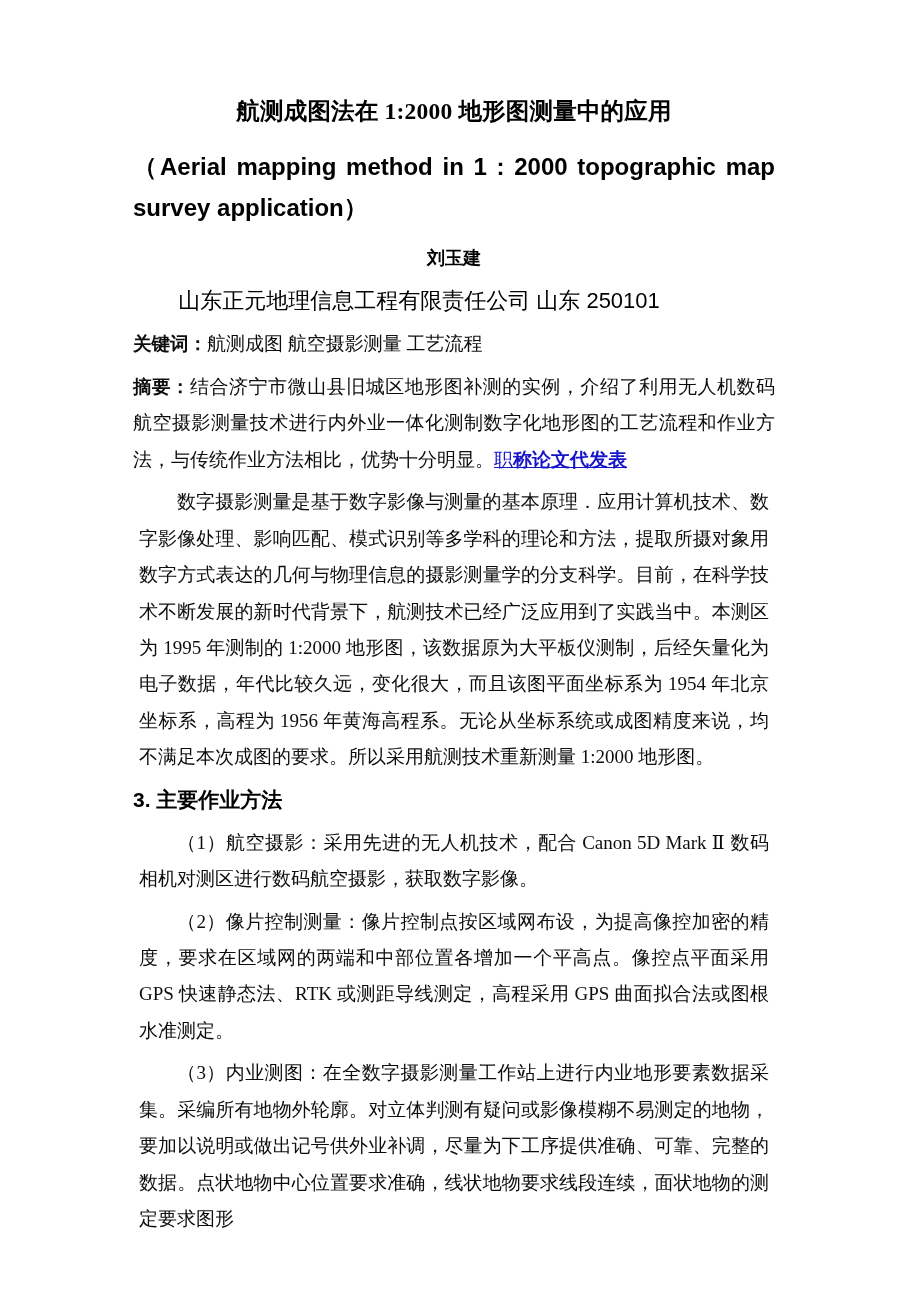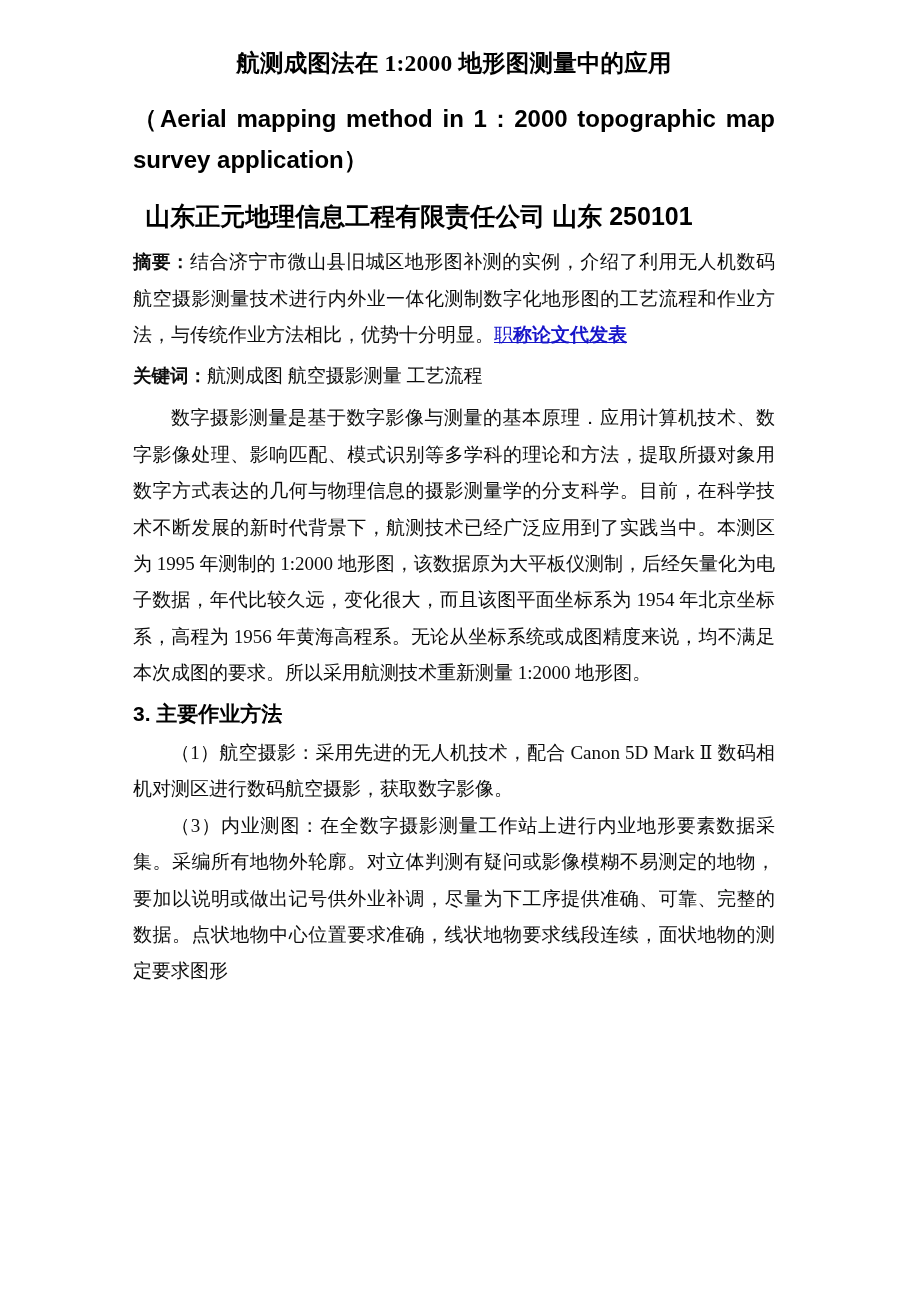--- a/index.html
+++ b/index.html
@@ -16,21 +16,21 @@
     color: #0a0a0a;
     -webkit-font-smoothing: antialiased;
   }
 
   .page {
     position: relative;
     width: 920px;
     height: 1302px;
     background: #ffffff;
     box-sizing: border-box;
-    padding: 48px 145px 0 133px;
+    padding: 96px 145px 0 133px;
   }
 
   .doc-title {
     text-align: center;
     font-family: "Liberation Serif", "DejaVu Serif", serif;
     font-weight: bold;
     font-size: 23.5px;
     line-height: 1.35;
     letter-spacing: 0.2px;
     margin: 0 0 18px 0;
@@ -57,22 +57,22 @@
     font-weight: bold;
     font-size: 18px;
     line-height: 1.6;
     margin: 0 0 10px 0;
     color: #000;
   }
 
   .affiliation {
     text-align: center;
     font-family: "Liberation Sans", "DejaVu Sans", sans-serif;
-    font-weight: bold;
-    font-size: 25px;
+    font-weight: normal;
+    font-size: 22px;
     line-height: 1.6;
     margin: 0 0 8px 0;
     padding-right: 70px;
     color: #000;
   }
 
   .body-text {
     font-family: "Liberation Serif", "DejaVu Serif", serif;
     font-size: 19px;
     line-height: 1.92;
@@ -110,44 +110,46 @@
     font-family: "Liberation Sans", "DejaVu Sans", sans-serif;
     font-weight: bold;
     font-size: 21px;
     line-height: 1.75;
     margin: 4px 0 2px 0;
     color: #000;
   }
 
   .para {
     text-indent: 2em;
-    margin: 0;
+    margin: 6px;
   }
 
   .tight { margin-bottom: 0; }
 </style>
 </head>
 <body>
 
 <div class="page">
 
   <h1 class="doc-title">航测成图法在 1:2000 地形图测量中的应用</h1>
 
   <div class="doc-subtitle">（Aerial mapping method in 1 : 2000 topographic map survey application）</div>
 
+  <div class="author">刘玉建</div>
 
   <div class="affiliation">山东正元地理信息工程有限责任公司    山东  250101</div>
 
+  <p class="body-text keywords"><span class="lead-label">关键词：</span><span>航测成图   航空摄影测量   工艺流程</span></p>
+
   <p class="body-text abstract"><span class="lead-label">摘要：</span><span>结合济宁市微山县旧城区地形图补测的实例，介绍了利用无人机数码航空摄影测量技术进行内外业一体化测制数字化地形图的工艺流程和作业方法，与传统作业方法相比，优势十分明显。</span><a class="link" href="#"><span class="lighter">职</span><span>称论文代发表</span></a></p>
-
-  <p class="body-text keywords"><span class="lead-label">关键词：</span><span>航测成图   航空摄影测量   工艺流程</span></p>
 
 
   <p class="body-text para">数字摄影测量是基于数字影像与测量的基本原理．应用计算机技术、数字影像处理、影响匹配、模式识别等多学科的理论和方法，提取所摄对象用数字方式表达的几何与物理信息的摄影测量学的分支科学。目前，在科学技术不断发展的新时代背景下，航测技术已经广泛应用到了实践当中。本测区为 1995 年测制的 1:2000 地形图，该数据原为大平板仪测制，后经矢量化为电子数据，年代比较久远，变化很大，而且该图平面坐标系为 1954 年北京坐标系，高程为 1956 年黄海高程系。无论从坐标系统或成图精度来说，均不满足本次成图的要求。所以采用航测技术重新测量 1:2000 地形图。</p>
 
   <h2 class="section-heading">3. 主要作业方法</h2>
 
   <p class="body-text para">（1）航空摄影：采用先进的无人机技术，配合 Canon   5D   Mark Ⅱ 数码相机对测区进行数码航空摄影，获取数字影像。</p>
 
+  <p class="body-text para">（2）像片控制测量：像片控制点按区域网布设，为提高像控加密的精度，要求在区域网的两端和中部位置各增加一个平高点。像控点平面采用 GPS 快速静态法、RTK 或测距导线测定，高程采用 GPS 曲面拟合法或图根水准测定。</p>
 
   <p class="body-text para tight">（3）内业测图：在全数字摄影测量工作站上进行内业地形要素数据采集。采编所有地物外轮廓。对立体判测有疑问或影像模糊不易测定的地物，要加以说明或做出记号供外业补调，尽量为下工序提供准确、可靠、完整的数据。点状地物中心位置要求准确，线状地物要求线段连续，面状地物的测定要求图形</p>
 
 </div>
 
 </body></html>

